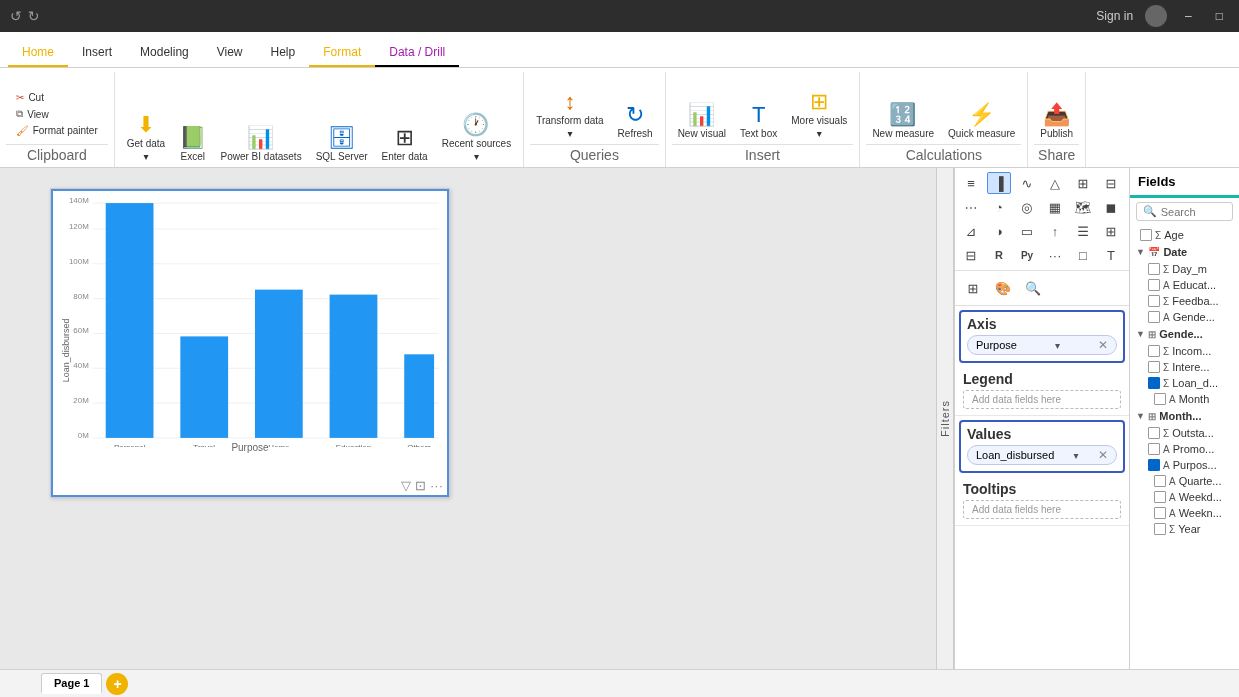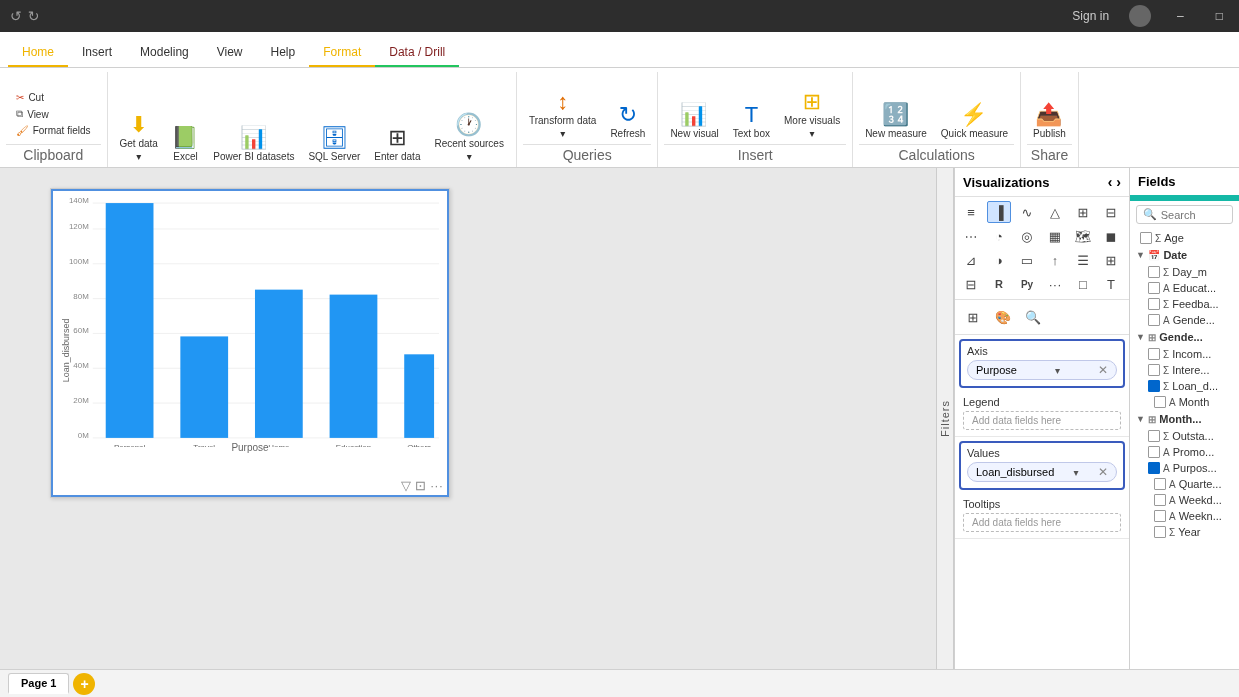--- a/index.html
+++ b/index.html
@@ -9,21 +9,21 @@
     #titlebar {
       background: #2d2d2d;
       height: 32px;
       display: flex;
       align-items: center;
       justify-content: space-between;
       padding: 0 10px;
       color: #ccc;
     }
     #titlebar .title { flex: 1; text-align: center; font-size: 12px; color: #ddd; }
-    #titlebar .sign-in { display: flex; align-items: center; gap: 20px; font-size: 12px; }
+    #titlebar .sign-in { display: flex; align-items: center; gap: 12px; font-size: 12px; }
     #titlebar .avatar { width: 22px; height: 22px; background: #666; border-radius: 50%; }
     #titlebar .undo-redo { display: flex; gap: 6px; color: #999; font-size: 14px; }
 
     
     #tabbar {
       background: #fff;
       border-bottom: 1px solid #d0d0d0;
       display: flex;
       align-items: flex-end;
       padding: 0 8px;
@@ -191,22 +191,22 @@
       font-size: 13px;
       color: #444;
     }
 
     
     .field-section {
       padding: 4px 8px;
       border-bottom: 1px solid #e8e8e8;
     }
     .field-section-label {
-      font-size: 11px;
-      font-weight: 400;
+      font-size: 14px;
+      font-weight: 700;
       color: #333;
       margin-bottom: 3px;
     }
     .field-chip {
       background: #f0f4ff;
       border: 1px solid #c0c8e8;
       border-radius: 12px;
       padding: 2px 8px;
       font-size: 11px;
       display: flex;
@@ -232,21 +232,21 @@
       background: #fff;
       border-left: 1px solid #d0d0d0;
       display: flex;
       flex-direction: column;
       overflow: hidden;
     }
     #fields-panel .fields-header {
       font-weight: 600;
       font-size: 13px;
       padding: 6px 8px;
-      border-bottom: 6px solid #14b8a6;
+      border-bottom: 3px solid #14b8a6;
     }
     .fields-search {
       display: flex;
       align-items: center;
       border: 1px solid #ccc;
       border-radius: 3px;
       margin: 4px 6px;
       padding: 2px 6px;
       gap: 4px;
     }
@@ -336,20 +336,21 @@
       gap: 4px;
     }
     .page-tab {
       background: #fff;
       border: 1px solid #ccc;
       border-bottom: none;
       padding: 3px 12px;
       font-size: 11px;
       cursor: pointer;
       border-radius: 3px 3px 0 0;
+      margin-left: 33px;
     }
     .page-tab.active { background: #fff; border-bottom: 2px solid #fff; font-weight: 600; }
     .add-page-btn {
       width: 22px;
       height: 22px;
       background: #f0b400;
       border-radius: 50%;
       display: flex;
       align-items: center;
       justify-content: center;
@@ -375,39 +376,39 @@
   </div>
 </div>
 
 <div id="tabbar">
   <div class="tab-item active">Home</div>
   <div class="tab-item">Insert</div>
   <div class="tab-item">Modeling</div>
   <div class="tab-item">View</div>
   <div class="tab-item">Help</div>
   <div class="tab-item" style="color:#f0b400;border-bottom:2px solid #f0b400;">Format</div>
-  <div class="tab-item" style="color:#7f1d1d;border-bottom:2px solid #22c55e;margin-top:40px;">Data / Drill</div>
+  <div class="tab-item" style="color:#a21caf;border-bottom:2px solid #000000;margin-top:40px;">Data / Drill</div>
 </div>
 
 <div id="ribbon">
 
   <div class="ribbon-section">
     <div class="ribbon-section-items">
       <div class="clipboard-group">
         <div class="ribbon-btn-sm">
           <span style="color:#d04020">✂</span>
           <span>Cut</span>
         </div>
         <div class="ribbon-btn-sm">
           <span style="color:#555">⧉</span>
           <span>View</span>
         </div>
         <div class="ribbon-btn-sm">
           <span style="color:#e06c00">🖌</span>
-          <span>Format fields</span>
+          <span>Format painter</span>
         </div>
       </div>
     </div>
     <div class="ribbon-section-label">Clipboard</div>
   </div>
 
   <div class="ribbon-section">
     <div class="ribbon-section-items">
       <div class="ribbon-btn">
         <span class="icon yellow-icon">⬇</span>
@@ -544,27 +545,20 @@
         <span style="cursor:pointer">···</span>
       </div>
     </div>
   </div>
 
   <div id="filters-tab">
     <span>Filters</span>
   </div>
 
   <div id="viz-panel">
-    <div class="viz-header">
-      <span>Visualizations</span>
-      <div style="display:flex;gap:4px;">
-        <span style="cursor:pointer;font-size:14px;">‹</span>
-        <span style="cursor:pointer;font-size:14px;">›</span>
-      </div>
-    </div>
 
     <div class="viz-icons-grid">
 
       <div class="viz-icon-btn">≡</div>
       <div class="viz-icon-btn selected">▐</div>
       <div class="viz-icon-btn">∿</div>
       <div class="viz-icon-btn">△</div>
       <div class="viz-icon-btn">⊞</div>
       <div class="viz-icon-btn">⊟</div>
 

